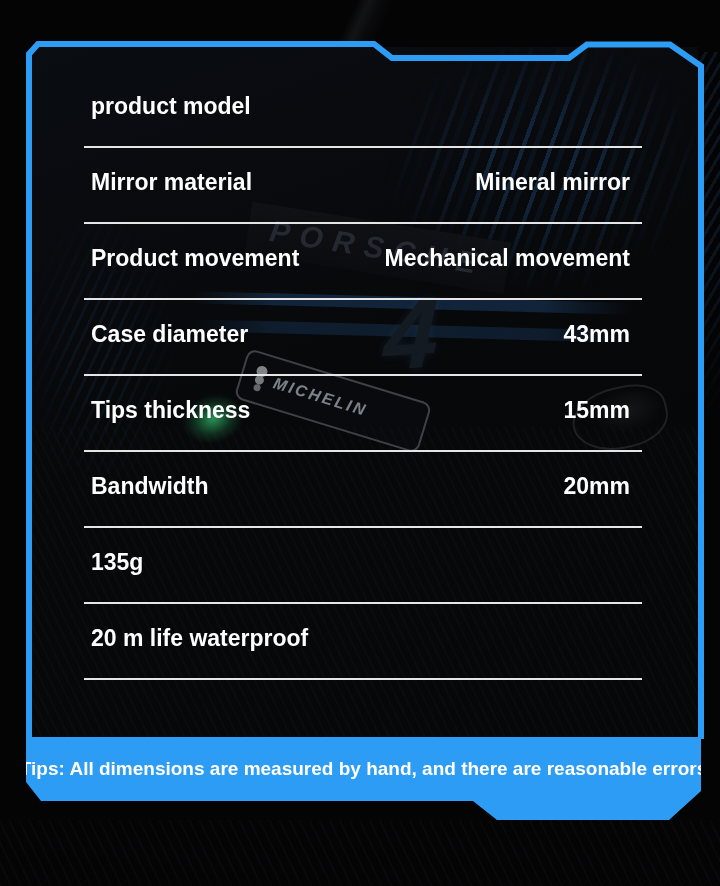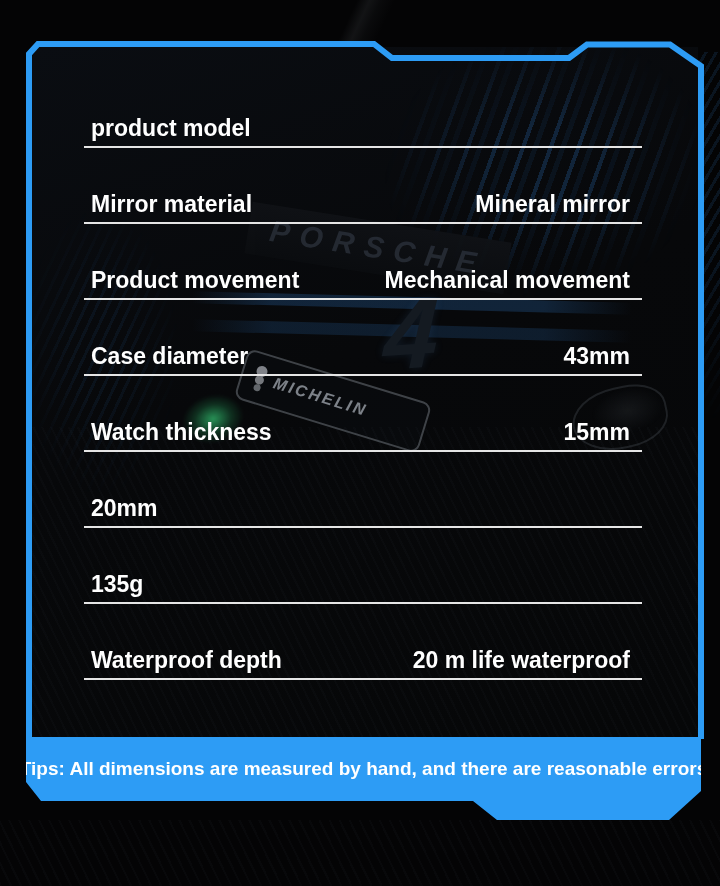--- a/index.html
+++ b/index.html
@@ -95,21 +95,21 @@
     position:absolute;left:0;top:380px;width:100%;height:310px;
     background:repeating-linear-gradient(64deg,rgba(70,80,95,.05) 0 2px,transparent 2px 8px);
   }
   
   .frame-svg{position:absolute;left:0;top:0;z-index:3;pointer-events:none;}
   
   .spec-table{position:absolute;left:84px;top:72px;width:558px;z-index:4;}
   .spec-row{
     box-sizing:border-box;height:76px;
     border-bottom:2px solid #e5e5e5;
-    display:flex;justify-content:space-between;align-items:flex-end;
+    display:flex;justify-content:space-between;align-items:center;
     padding:0 12px 5px 7px;
   }
   .spec-label,.spec-value{
     font-size:23px;line-height:1.1;font-weight:700;color:#ffffff;white-space:nowrap;
   }
   
   .tips-band{
     position:absolute;left:26px;top:737px;width:675px;height:83px;z-index:2;
     background:#2d9cf5;
     clip-path:polygon(0 0,675px 0,675px 54px,643px 83px,471px 83px,447px 64px,15px 64px,0 45px);
@@ -165,28 +165,28 @@
     </div>
     <div class="spec-row">
       <span class="spec-label">Product movement</span>
       <span class="spec-value">Mechanical movement</span>
     </div>
     <div class="spec-row">
       <span class="spec-label">Case diameter</span>
       <span class="spec-value">43mm</span>
     </div>
     <div class="spec-row">
-      <span class="spec-label">Watch thickness</span>
+      <span class="spec-label">Tips thickness</span>
       <span class="spec-value">15mm</span>
     </div>
     <div class="spec-row">
+      <span class="spec-label">Bandwidth</span>
       <span class="spec-value">20mm</span>
     </div>
     <div class="spec-row">
       <span class="spec-value">135g</span>
     </div>
     <div class="spec-row">
-      <span class="spec-label">Waterproof depth</span>
       <span class="spec-value">20 m life waterproof</span>
     </div>
   </div>
 
 </div>
 
 </body></html>

